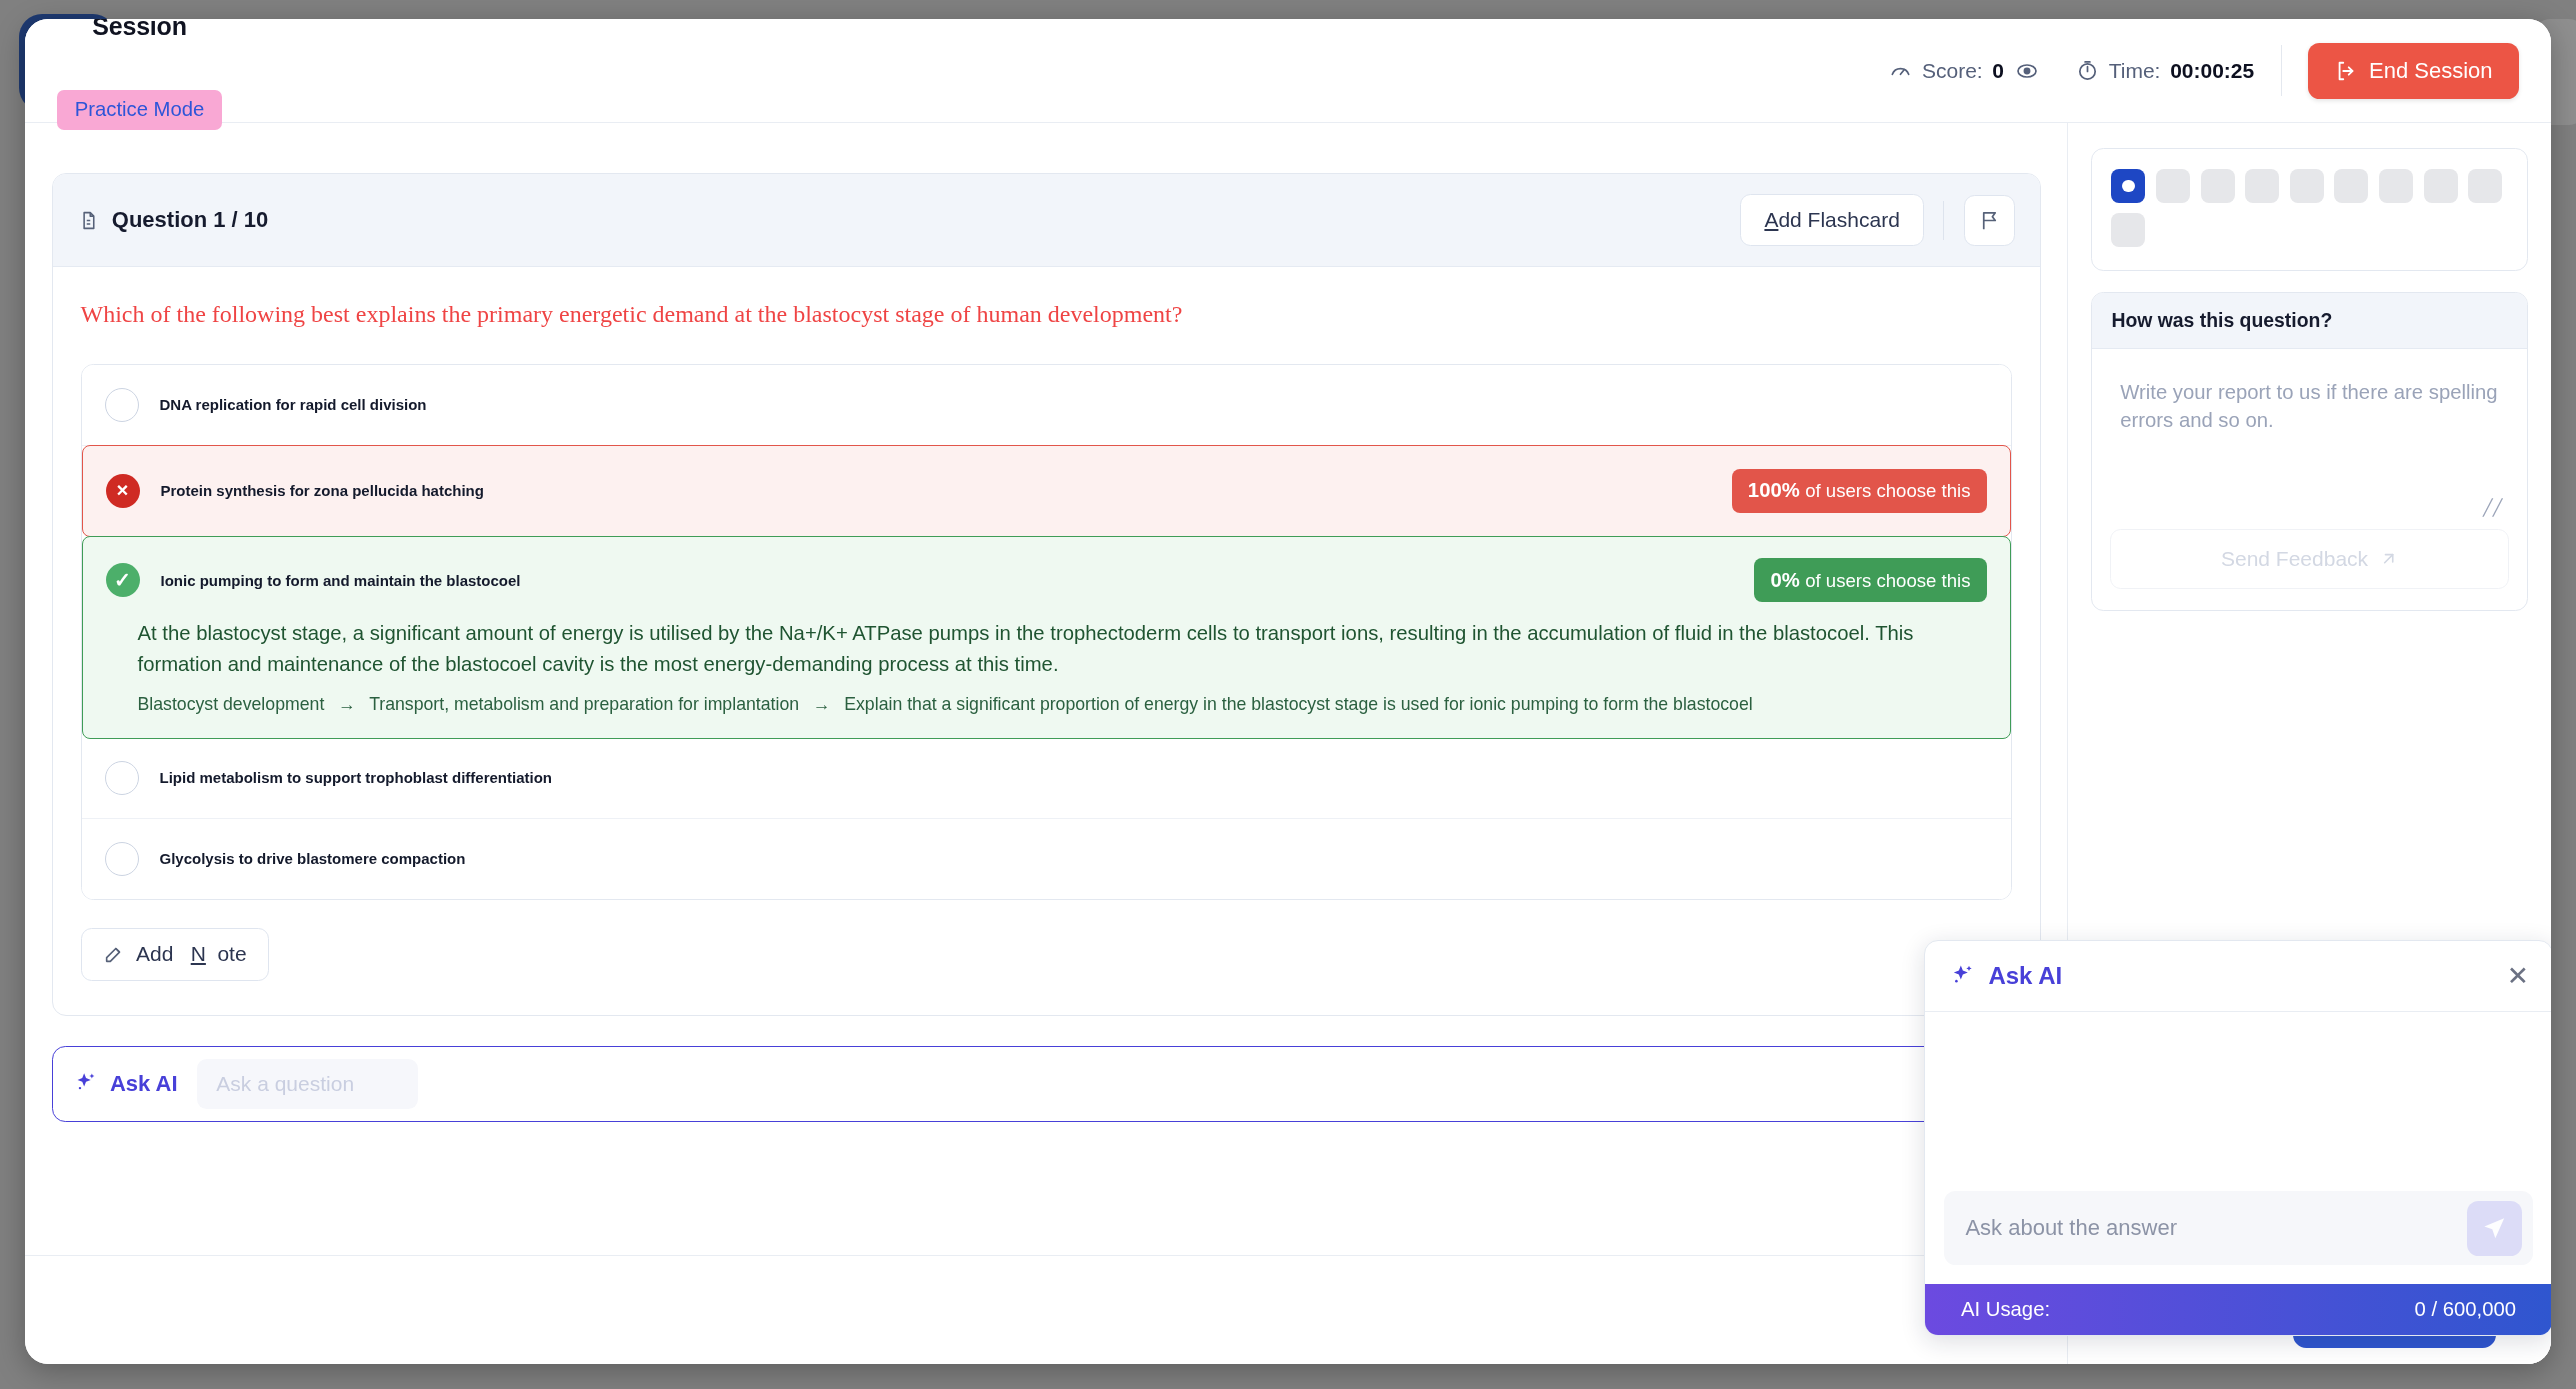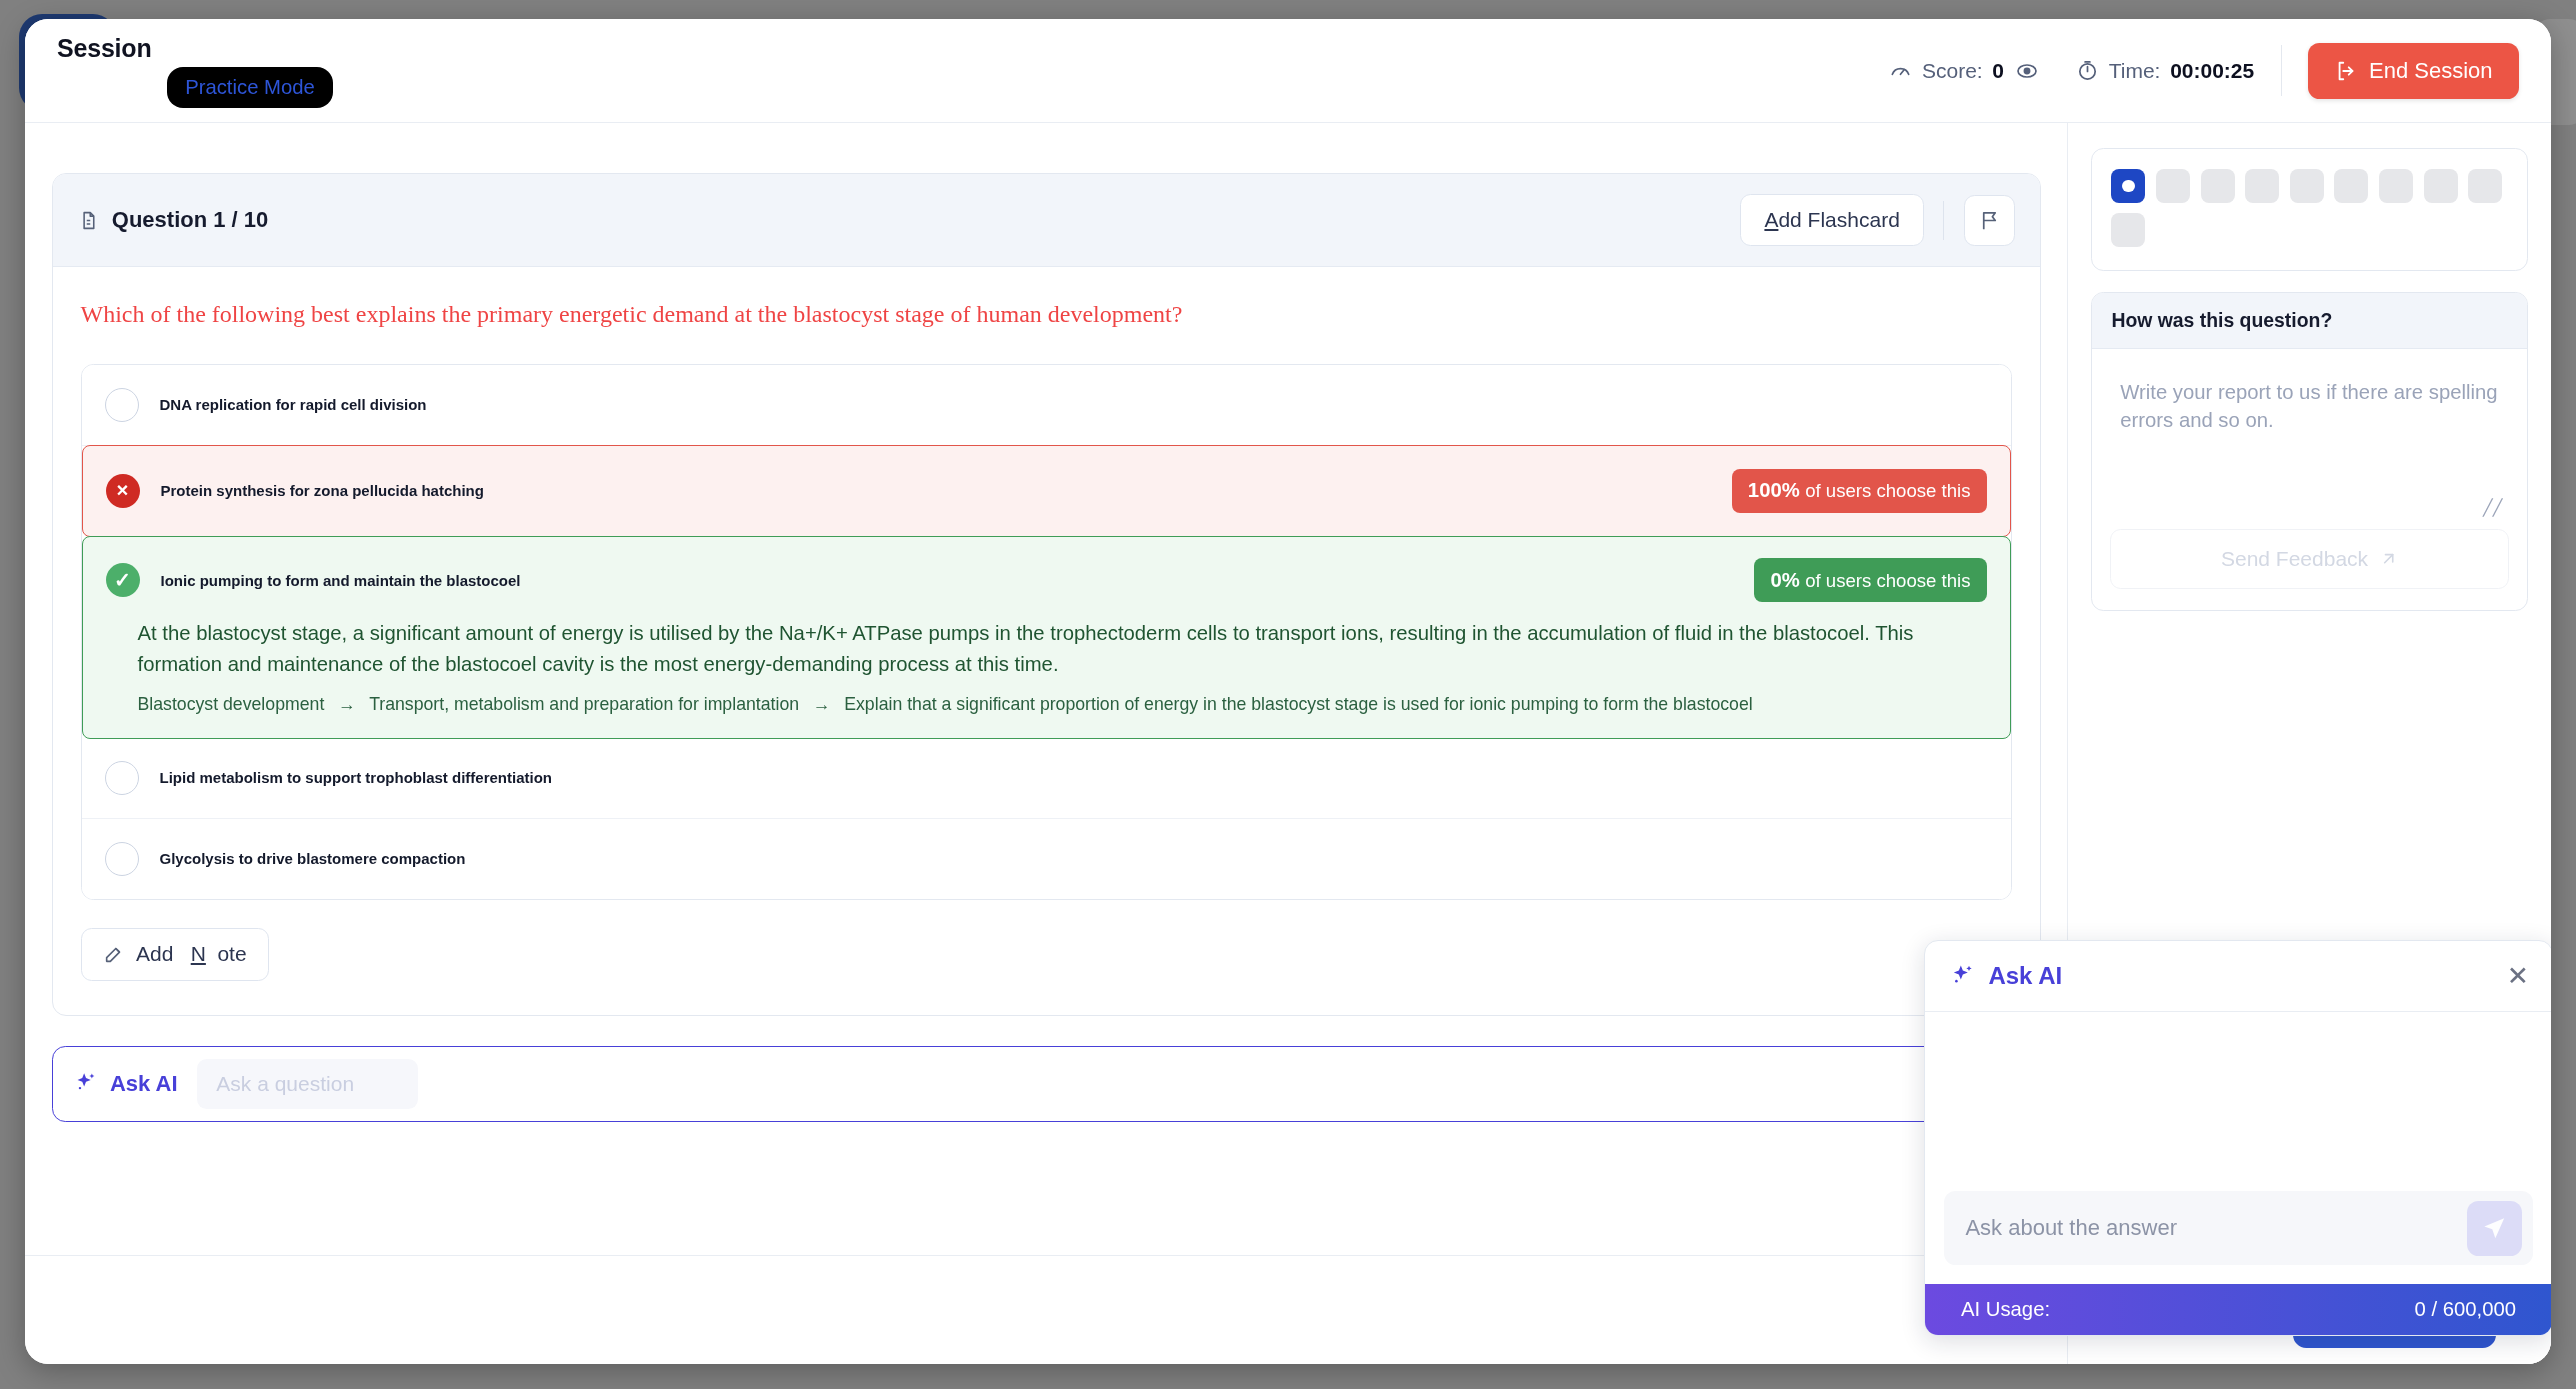--- a/index.html
+++ b/index.html
@@ -40,29 +40,29 @@
 
   
   .header {
     position: relative;
     height: 104px;
     display: flex; align-items: center;
     padding: 0 32px 0 32px;
     border-bottom: 0.9px solid #e9edf3;
     background: #fff;
   }
-  .header-left { display: flex; align-items: flex-start; gap: 16px; }
+  .header-left { display: flex; align-items: center; gap: 16px; flex-direction: column; }
   .session-title {
     font-size: 25px; font-weight: 700; color: #101321;
     letter-spacing: -0.2px;
   }
   .mode-chip {
-    background: #000000; color: #2d55d8;
+    background: #f9a8d4; color: #2d55d8;
     font-size: 20.3px; font-weight: 500;
-    padding: 8.8px 17.7px; border-radius: 16px; margin-top: 33px;
+    padding: 8.8px 17.7px; border-radius: 7px; margin-top: 33px;
   }
   .header-right {
     margin-left: auto;
     display: flex; align-items: center; gap: 0;
   }
   .stat {
     display: flex; align-items: center; gap: 9.7px;
     font-size: 21px; color: #55607a; font-weight: 500;
   }
   .stat .val { color: #0d1020; font-weight: 700; }

